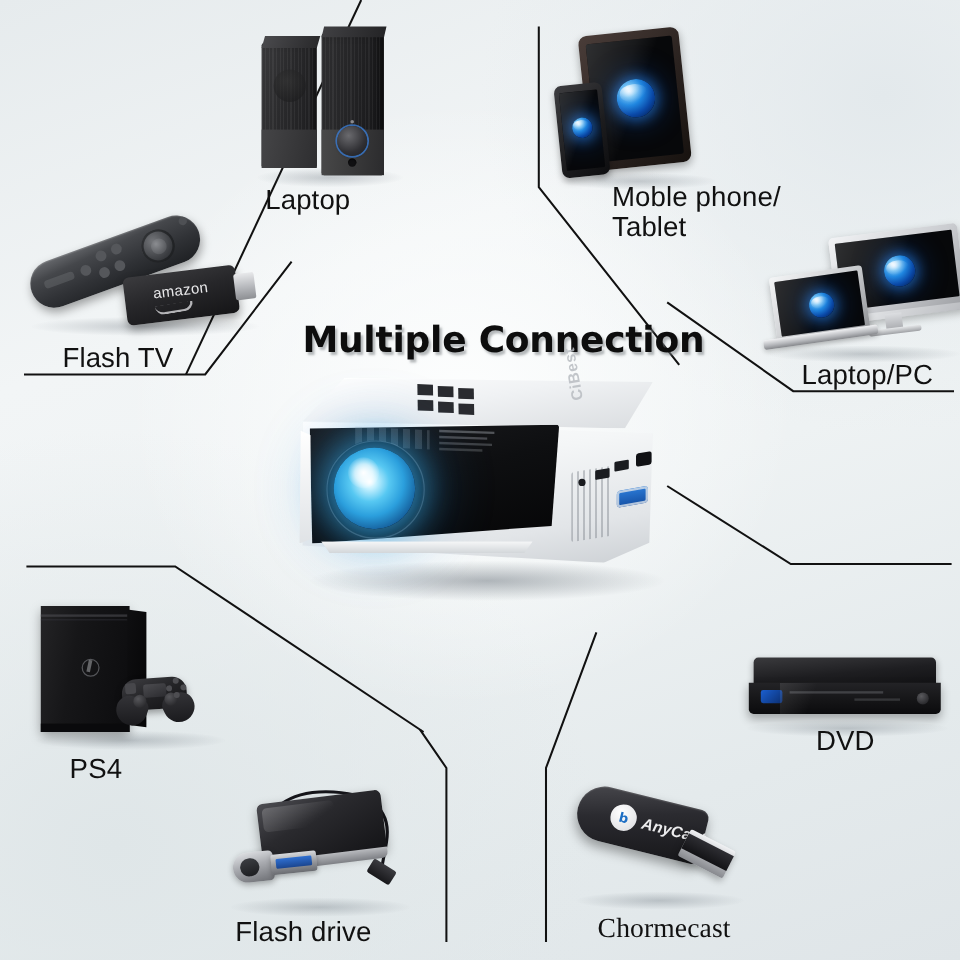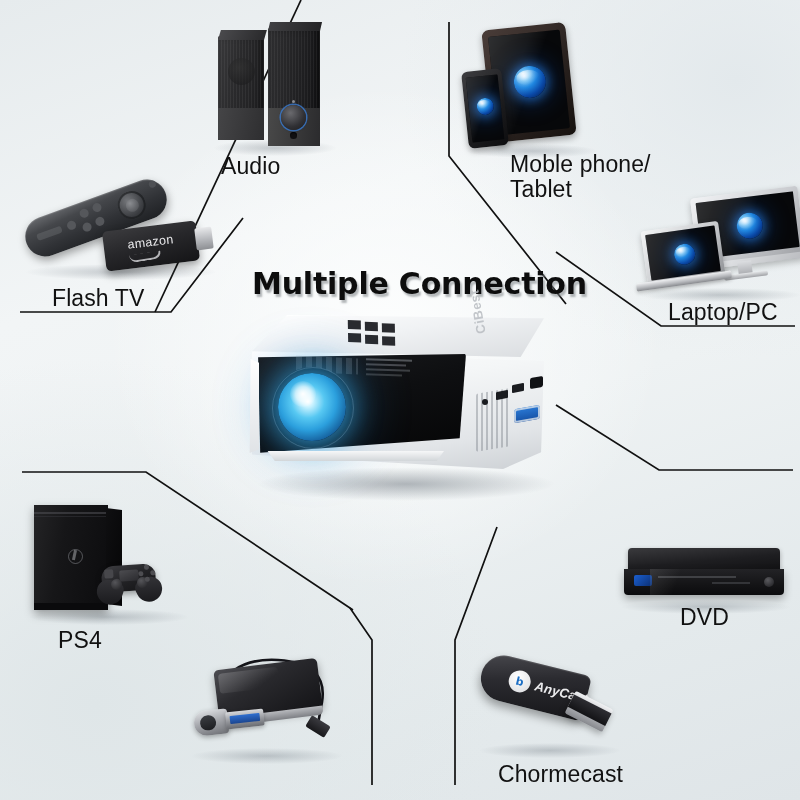--- a/index.html
+++ b/index.html
@@ -101,21 +101,21 @@
       <div style="position:absolute;left:0;bottom:0;width:100%;height:38px;background:linear-gradient(95deg,#494949,#2b2b2d);"></div>
 
       <div style="position:absolute;left:13px;bottom:16px;width:25px;height:25px;border-radius:50%;
                   background:radial-gradient(circle at 38% 32%,#6a6a6e,#303034 60%,#1b1b1e 100%);
                   box-shadow:0 0 0 1.5px rgba(60,130,220,.75), 0 1px 2px rgba(0,0,0,.6);"></div>
       <div style="position:absolute;left:22px;bottom:7px;width:7px;height:7px;border-radius:50%;background:#101012;box-shadow:inset 0 1px 1px rgba(0,0,0,.8);"></div>
       <div style="position:absolute;left:24px;bottom:43px;width:3px;height:3px;border-radius:50%;background:#8a8a8e;"></div>
     </div>
     <div style="position:absolute;left:50px;top:0px;width:52px;height:9px;background:linear-gradient(95deg,#404043,#242426);transform:skewX(-13deg);transform-origin:left bottom;"></div>
   </div>
-  <div class="lbl" style="left:221px;top:154px;">Audio</div>
+  <div class="lbl" style="left:221px;top:154px;">Laptop</div>
 
   <div class="dev" style="left:465px;top:26px;width:125px;height:125px;">
     <div class="shadow-el" style="left:2px;top:118px;width:130px;height:14px;"></div>
 
     <div style="position:absolute;left:22px;top:0px;width:84px;height:113px;transform:rotate(-6deg);
                 border-radius:7px;background:linear-gradient(135deg,#4a3d39,#2b2320 55%,#17120f);
                 padding:7px 6px;box-sizing:border-box;box-shadow:0 3px 7px rgba(0,0,0,.33);">
       <div class="scr" style="left:6px;top:7px;right:6px;bottom:7px;width:72px;height:99px;border-radius:2px;">
         <div class="globe" style="left:21px;top:33px;width:32px;height:32px;"></div>
         <div class="glare"></div>
@@ -302,20 +302,21 @@
                   box-shadow:0 2px 5px rgba(0,0,0,.3);"></div>
       <div style="position:absolute;left:6px;top:5px;width:16px;height:15px;border-radius:8px;
                   background:linear-gradient(170deg,#3d3f44,#1b1c1f);"></div>
       <div style="position:absolute;left:32px;top:4px;width:38px;height:17px;border-radius:2px;
                   background:linear-gradient(180deg,#d7d9dc,#95979c 55%,#6a6c71);
                   box-shadow:0 2px 4px rgba(0,0,0,.25);"></div>
       <div style="position:absolute;left:36px;top:8px;width:30px;height:8px;border-radius:1px;
                   background:linear-gradient(180deg,#2f6fd0,#1b4690);"></div>
     </div>
   </div>
+  <div class="lbl" style="left:196px;top:764px;">Flash drive</div>
 
   <div class="dev" style="left:480px;top:655px;width:140px;height:100px;">
     <div class="shadow-el" style="left:0px;top:88px;width:140px;height:15px;"></div>
     <div style="position:absolute;left:0px;top:8px;width:108px;height:46px;transform:rotate(14deg);
                 border-radius:23px 7px 7px 23px;
                 background:linear-gradient(165deg,#4a4a4f 0%,#2b2b30 40%,#161619 100%);
                 box-shadow:0 5px 10px rgba(0,0,0,.35), inset 0 1px 1px rgba(255,255,255,.14);">
 
       <div style="position:absolute;left:28px;top:11px;width:22px;height:22px;border-radius:50%;
                   background:radial-gradient(circle at 38% 32%,#ffffff,#d9dadd);
@@ -325,21 +326,21 @@
                   font-family:'Liberation Sans',sans-serif;font-size:13px;letter-spacing:.2px;">AnyCast</div>
     </div>
 
     <div style="position:absolute;left:88px;top:44px;width:42px;height:25px;transform:rotate(27deg);
                 border-radius:2px;background:linear-gradient(180deg,#f0f1f3 0%,#bfc1c5 45%,#87898e 100%);
                 box-shadow:0 3px 6px rgba(0,0,0,.28);">
       <div style="position:absolute;left:0;top:4px;width:100%;height:14px;
                   background:linear-gradient(180deg,#2e2e33,#131316);"></div>
     </div>
   </div>
-  <div class="lbl" style="left:498px;top:762px;">Chormecast</div>
+  <div class="lbl" style="left:498px;top:762px;font-family:Liberation Serif, serif;">Chormecast</div>
 
   <div class="dev" style="left:238px;top:315px;width:330px;height:185px;">
 
     <div class="shadow-el" style="left:18px;top:152px;width:300px;height:34px;
          background:radial-gradient(ellipse, rgba(80,90,100,.42) 0%, rgba(80,90,100,0) 70%);"></div>
 
     <div style="position:absolute;left:14px;top:0px;width:292px;height:42px;
                 background:linear-gradient(170deg,#ffffff 0%,#f0f2f4 45%,#dadde0 100%);
                 clip-path:polygon(12% 0,100% 8%,92% 100%,0 86%);
                 box-shadow:inset 0 1px 0 rgba(255,255,255,.9);">

